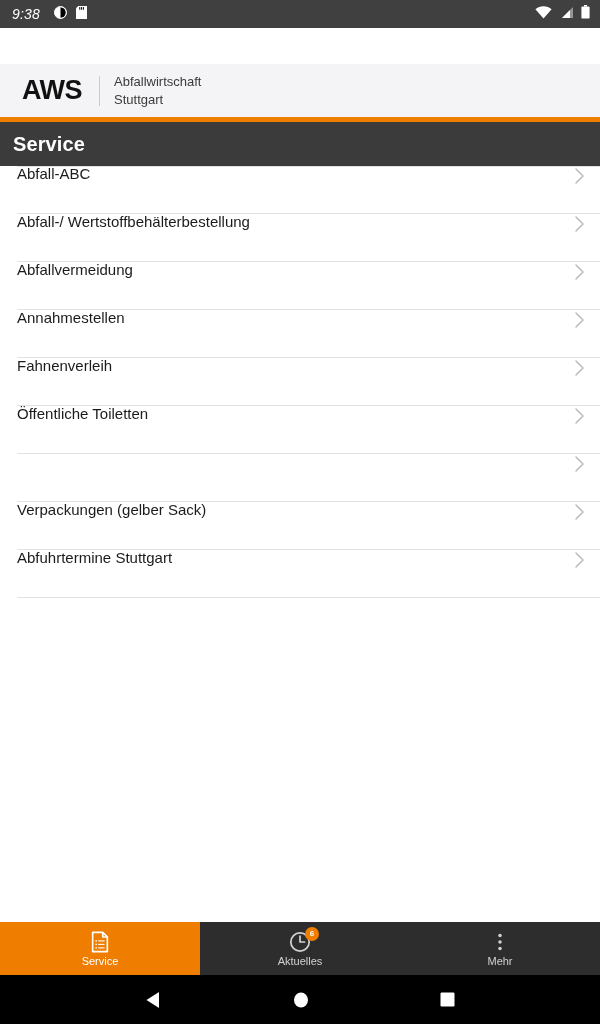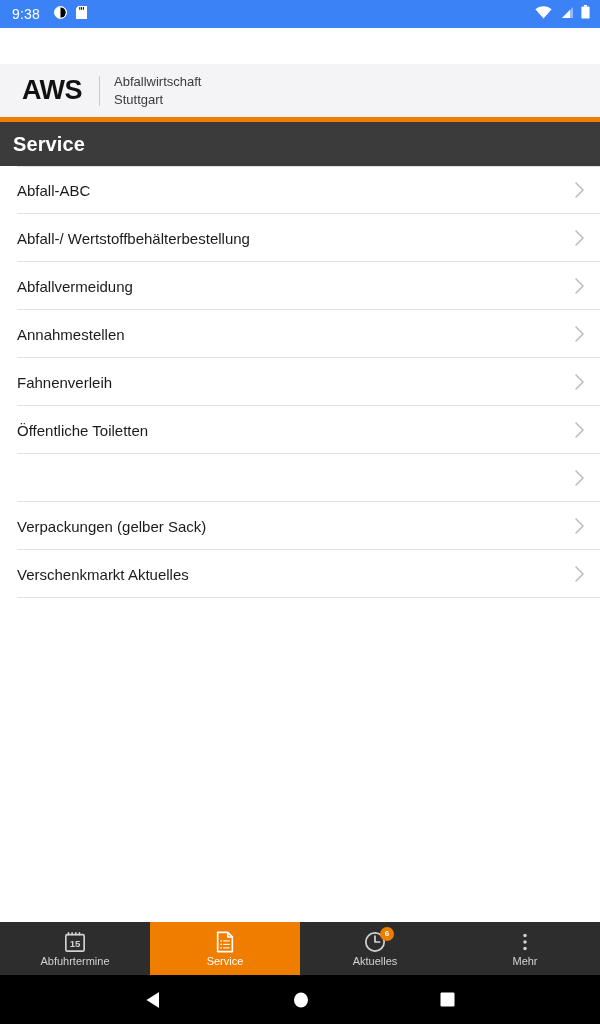--- a/index.html
+++ b/index.html
@@ -12,24 +12,25 @@
   #app {
     position:relative;
     width:600px; height:1024px;
     display:flex; flex-direction:column;
     background:#ffffff;
   }
 
   
   .statusbar {
     height:28px; flex:0 0 28px;
-    background:#3b82f6;
+    background:#404040;
     display:flex; align-items:center;
     padding:0 10px 0 12px;
     color:#fff;
+    font-style:italic;
   }
   .sb-time { font-size:14px; letter-spacing:.2px; line-height:1; }
   .sb-left-icons { display:flex; align-items:center; gap:9px; margin-left:14px; }
   .sb-right { margin-left:auto; display:flex; align-items:center; gap:7px; }
   .ic { display:block; }
 
   
   .brandbar {
     flex:0 0 53px; height:53px;
     background:#f4f4f6;
@@ -62,21 +63,21 @@
   }
   .titlebar h1 {
     color:#fff; font-size:20px; font-weight:bold; letter-spacing:.1px;
   }
 
   
   .list-scroll { flex:1 1 auto; background:#fff; overflow:hidden; }
   .list-item {
     position:relative;
     height:48px;
-    display:flex; align-items:center;
+    display:flex; align-items:flex-start;
     padding:0 14px 0 17px;
     background:#fff;
     cursor:pointer;
   }
   .list-item .label {
     font-size:15px; color:#1b1b1b; line-height:1;
     white-space:nowrap;
   }
   .chev { margin-left:auto; width:12px; height:20px; }
   .list-item::after {
@@ -229,42 +230,29 @@
             <path d="M2 3 L9 10 L2 17" fill="none" stroke="#bdbdbd" stroke-width="1.6" stroke-linecap="round" stroke-linejoin="round"></path>
           </svg></span>
       </div>
       <div class="list-item">
         <span class="label">Verpackungen (gelber Sack)</span>
         <span class="chev"><svg width="12" height="20" viewBox="0 0 12 20">
             <path d="M2 3 L9 10 L2 17" fill="none" stroke="#bdbdbd" stroke-width="1.6" stroke-linecap="round" stroke-linejoin="round"></path>
           </svg></span>
       </div>
       <div class="list-item">
-        <span class="label">Verschenkmarkt Aktuelles</span>
+        <span class="label">Abfuhrtermine Stuttgart</span>
         <span class="chev"><svg width="12" height="20" viewBox="0 0 12 20">
             <path d="M2 3 L9 10 L2 17" fill="none" stroke="#bdbdbd" stroke-width="1.6" stroke-linecap="round" stroke-linejoin="round"></path>
           </svg></span>
       </div>
     </div>
 
   <div class="tabbar">
 
-  <div class="tab">
-        <span class="tab-icon">
-          <svg width="22" height="22" viewBox="0 0 24 24">
-            <rect x="4" y="1" width="1.7" height="4" rx="0.8" fill="#d2d2d2"></rect>
-            <rect x="8" y="1" width="1.7" height="4" rx="0.8" fill="#d2d2d2"></rect>
-            <rect x="12" y="1" width="1.7" height="4" rx="0.8" fill="#d2d2d2"></rect>
-            <rect x="16" y="1" width="1.7" height="4" rx="0.8" fill="#d2d2d2"></rect>
-            <rect x="2" y="4" width="20" height="18" rx="1.6" fill="none" stroke="#d2d2d2" stroke-width="1.8"></rect>
-            <text x="12" y="17.4" font-family="Liberation Sans, sans-serif" font-size="10.5" font-weight="bold" fill="#d2d2d2" text-anchor="middle">15</text>
-          </svg>
-        </span>
-        <span class="tab-label">Abfuhrtermine</span>
-      </div>
       <div class="tab active">
         <span class="tab-icon">
           <svg width="22" height="22" viewBox="0 0 24 24">
             <path d="M4 1.5 H15 L20 6.5 V22.5 H4 Z" fill="none" stroke="#ffffff" stroke-width="1.8" stroke-linejoin="round"></path>
             <path d="M15 1.5 V6.5 H20" fill="none" stroke="#ffffff" stroke-width="1.8" stroke-linejoin="round"></path>
             <rect x="7" y="10" width="1.6" height="1.6" fill="#ffffff"></rect>
             <rect x="10" y="10.2" width="7" height="1.2" fill="#ffffff"></rect>
             <rect x="7" y="13.8" width="1.6" height="1.6" fill="#ffffff"></rect>
             <rect x="10" y="14" width="7" height="1.2" fill="#ffffff"></rect>
             <rect x="7" y="17.6" width="1.6" height="1.6" fill="#ffffff"></rect>

